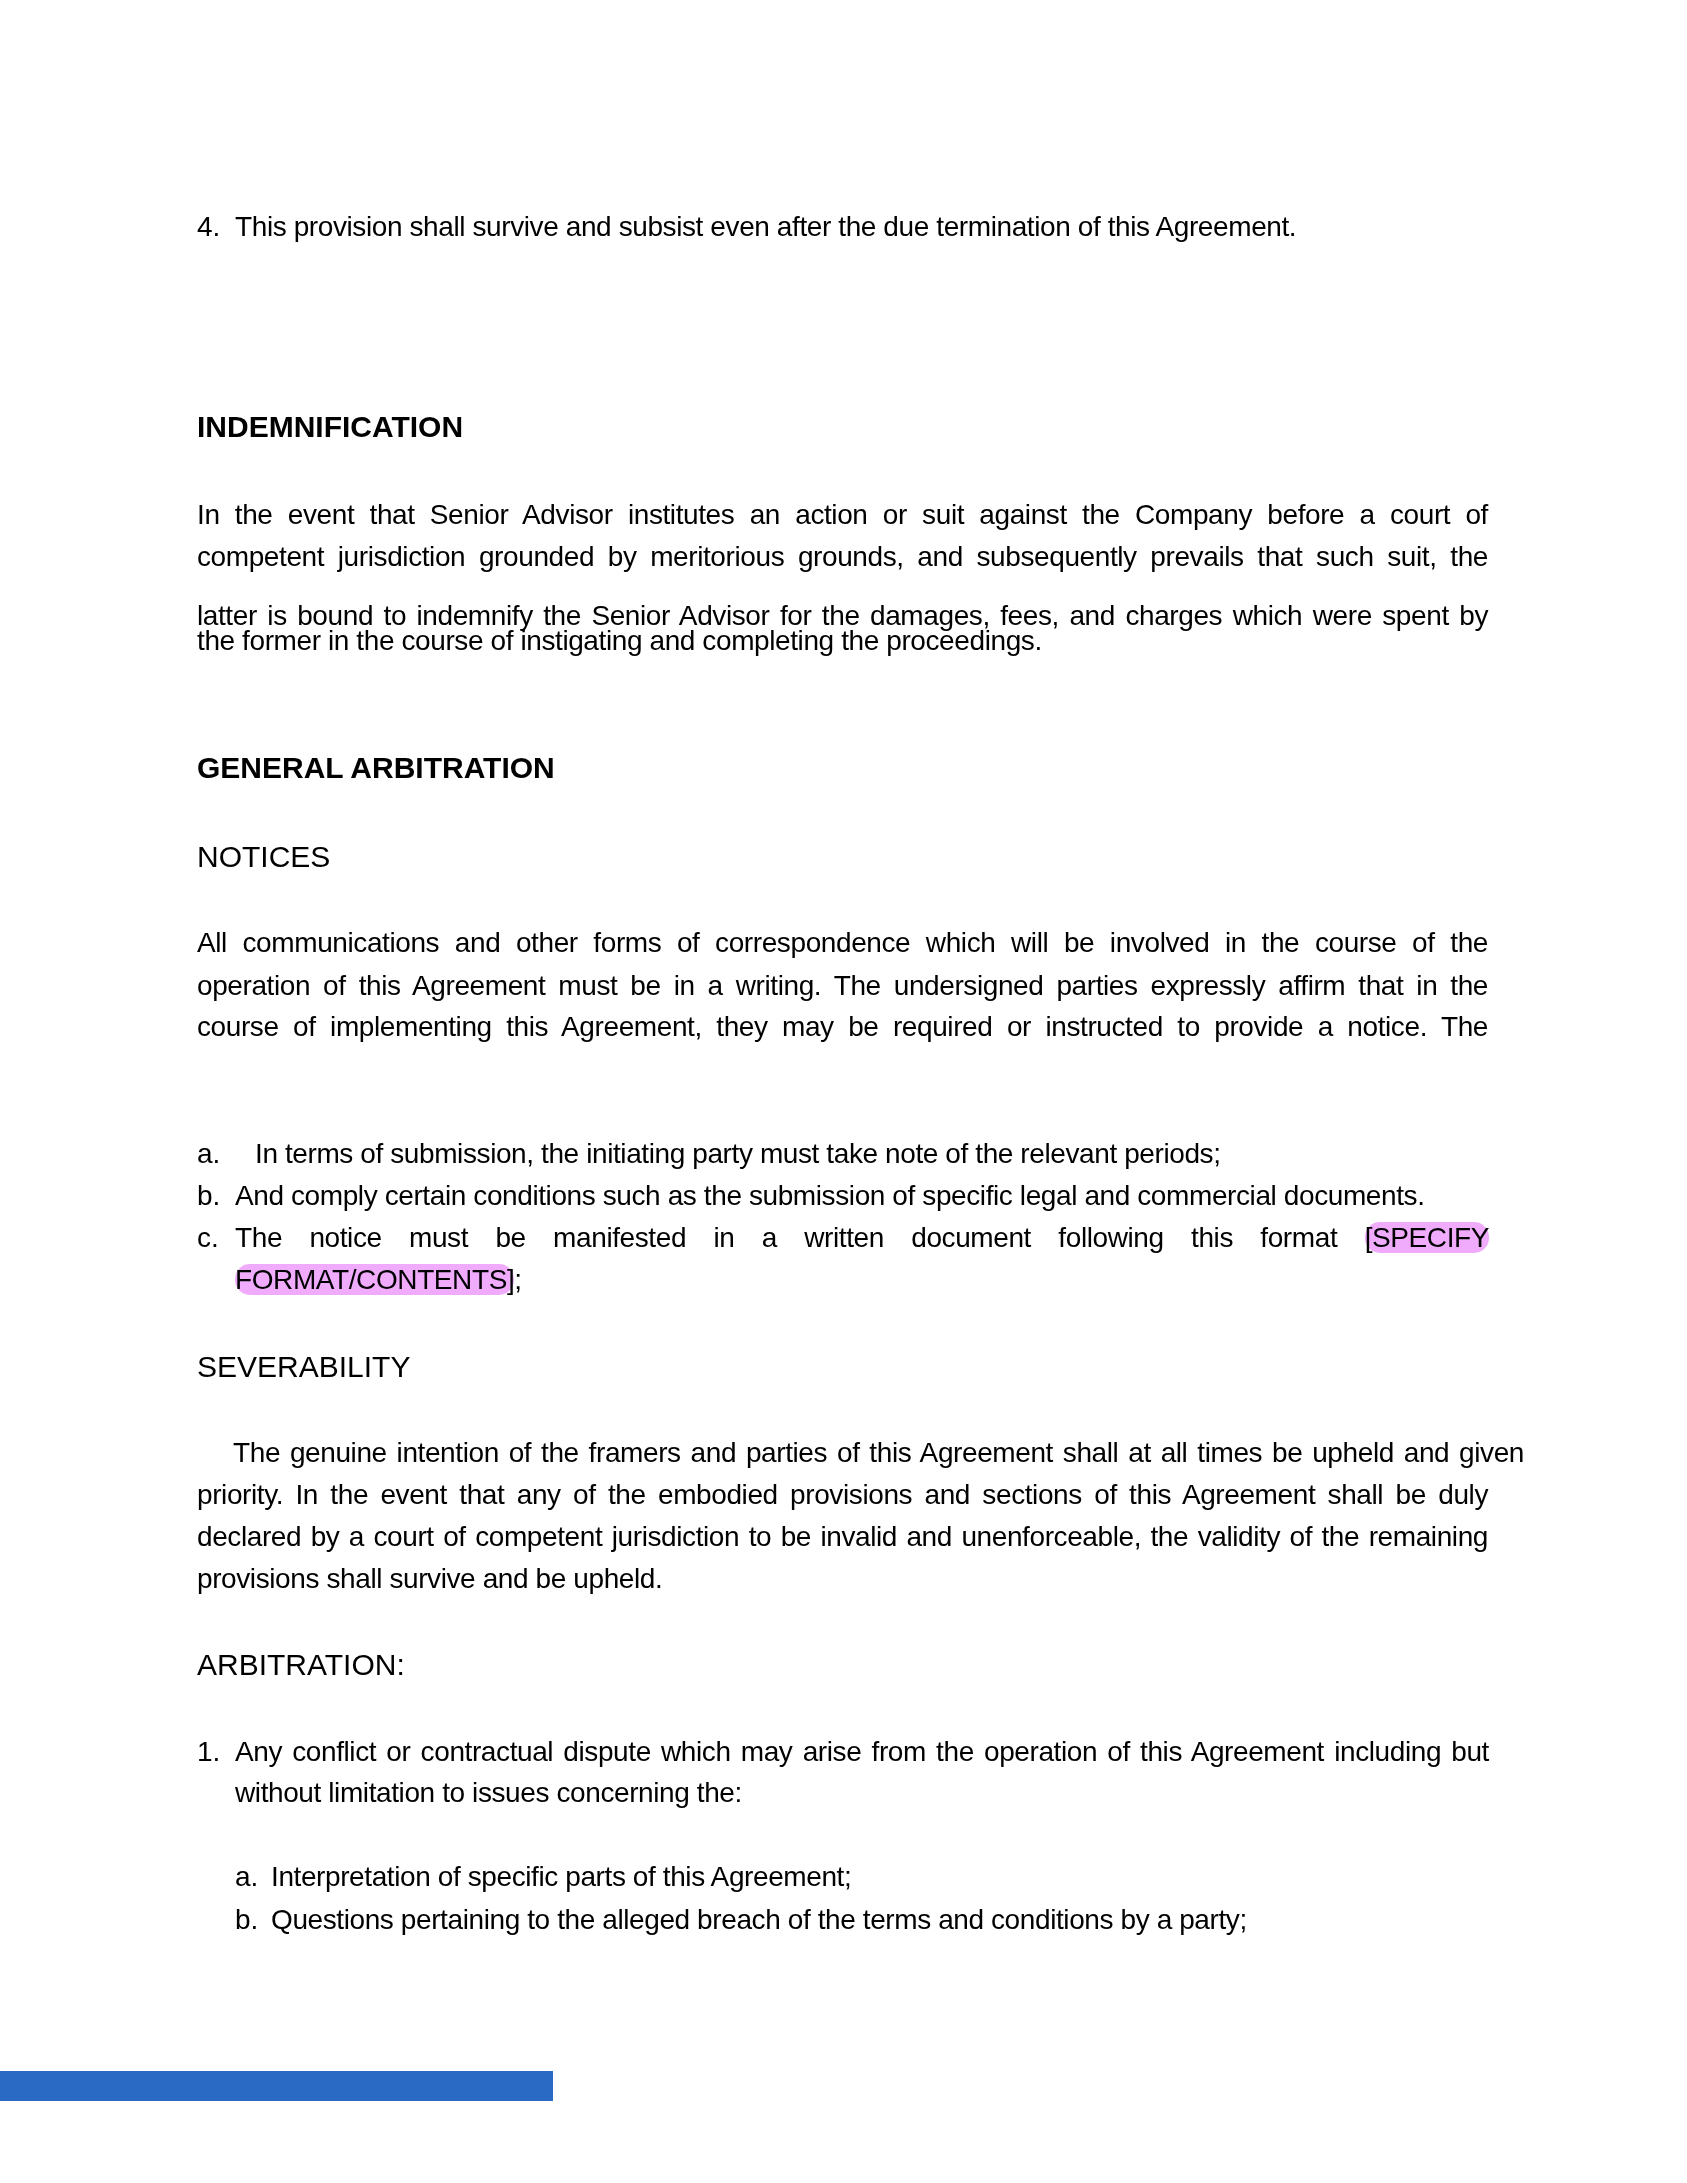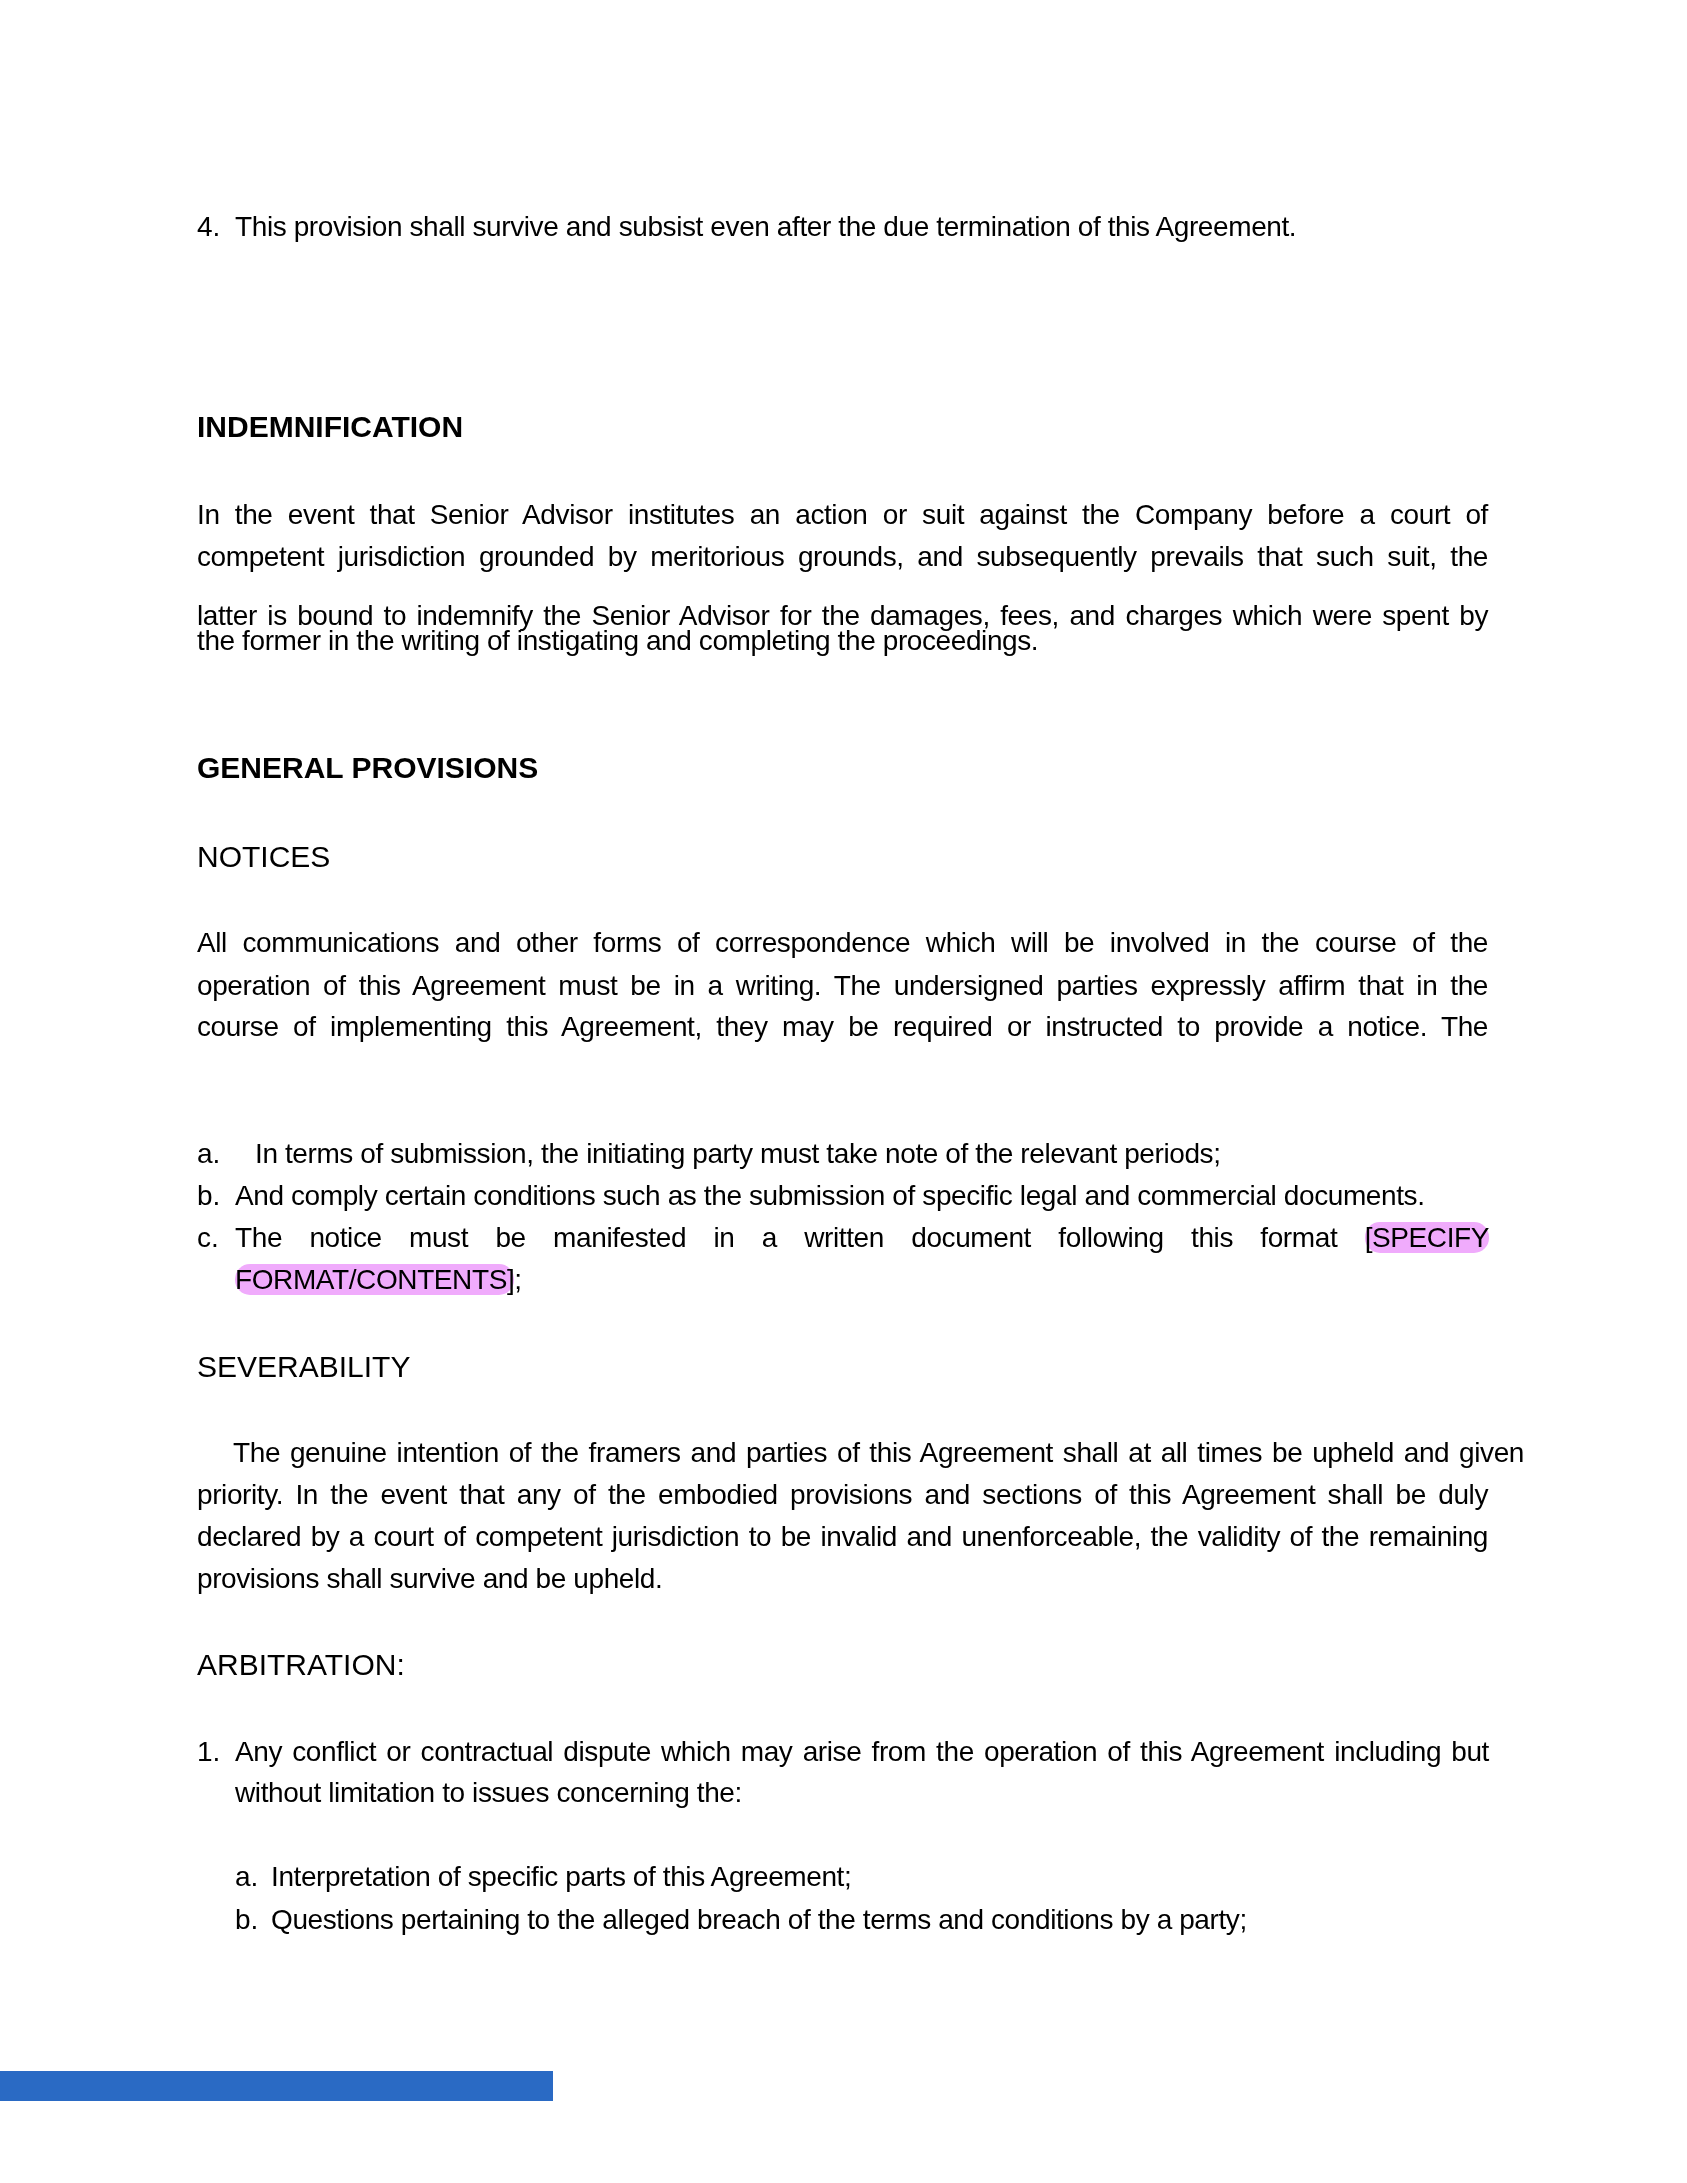--- a/index.html
+++ b/index.html
@@ -25,23 +25,23 @@
 
 <div class="page">
 
   <span class="marker" style="top:210px;">4.</span>
   <span class="ltext" style="top:210px;">This provision shall survive and subsist even after the due termination of this Agreement.</span>
 
   <div class="heading bold" style="top:410px;">INDEMNIFICATION</div>
   <div class="line j" style="top:498px;">In the event that Senior Advisor institutes an action or suit against the Company before a court of</div>
   <div class="line j" style="top:540px;">competent jurisdiction grounded by meritorious grounds, and subsequently prevails that such suit, the</div>
   <div class="line j" style="top:599px;">latter is bound to indemnify the Senior Advisor for the damages, fees, and charges which were spent by</div>
-  <div class="line" style="top:624px;">the former in the writing of instigating and completing the proceedings.</div>
+  <div class="line" style="top:624px;">the former in the course of instigating and completing the proceedings.</div>
 
-  <div class="heading bold" style="top:751px;">GENERAL PROVISIONS</div>
+  <div class="heading bold" style="top:751px;">GENERAL ARBITRATION</div>
 
   <div class="heading" style="top:840px;">NOTICES</div>
   <div class="line j" style="top:926px;">All communications and other forms of correspondence which will be involved in the course of the</div>
   <div class="line j" style="top:969px;">operation of this Agreement must be in a writing. The undersigned parties expressly affirm that in the</div>
   <div class="line j" style="top:1010px;">course of implementing this Agreement, they may be required or instructed to provide a notice. The</div>
 
   <span class="marker" style="top:1137px;">a.</span>
   <span class="ltext" style="top:1137px;margin-left:20px;">In terms of submission, the initiating party must take note of the relevant periods;</span>
 
   <span class="marker" style="top:1179px;">b.</span>

